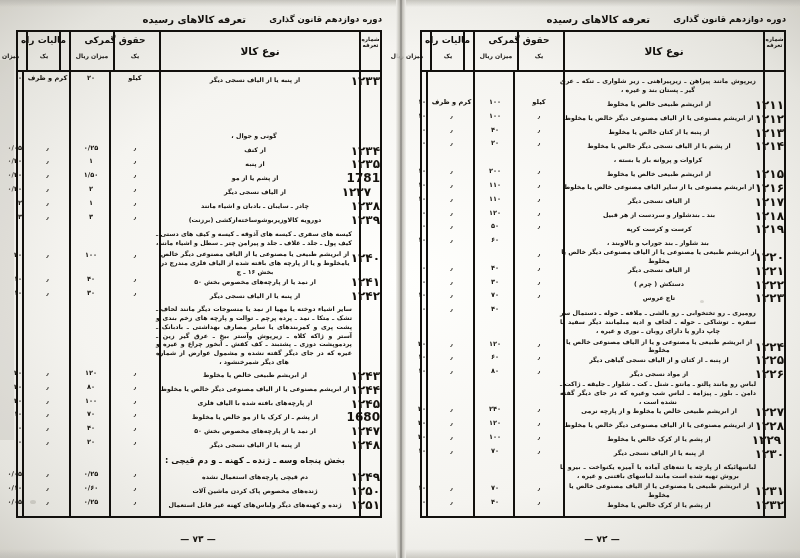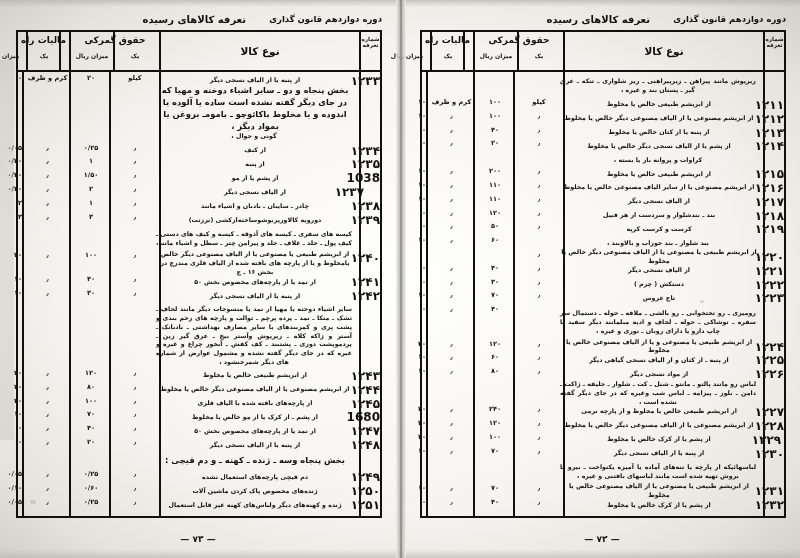--- a/index.html
+++ b/index.html
@@ -461,30 +461,20 @@
           <div class="row" style="position: absolute; top: 2px; height: 13.9129px; left: 0px; right: 0px;">
             <div class="cell num" style="right:0;width:19px;">۱۲۳۳</div>
             <div class="cell desc" style="right:21px;width:196px;display:flex;align-items:center;justify-content:center;">
               <div style="width: 100%;">از پنبه یا از الیاف نسجی دیگر</div>
             </div>
             <div class="cell val" style="right:223px;width:44px;">کیلو</div>
             <div class="cell val" style="right:271px;width:36px;">۲۰</div>
             <div class="cell val" style="right:311px;width:43px;">کرم و ظرف</div>
             <div class="cell val" style="right:358px;left:2px;">۰</div>
           </div>
-          <div class="row" style="position: absolute; top: 15.9129px; height: 41.7388px; left: 0px; right: 0px;">
-            <div class="cell num" style="right:0;width:19px;"></div>
-            <div class="cell desc sect" style="right:21px;width:196px;display:flex;align-items:center;justify-content:center;">
-              <div style="width: 100%;">بخش پنجاه و دو ـ سایر اشیاء دوخته و مهیا که در جای دیگر گفته نشده است ساده یا آلوده یا اندوده و یا مخلوط باکائوچو ـ بامومـ بروغن یا بمواد دیگر ،</div>
-            </div>
-            <div class="cell val" style="right:223px;width:44px;"></div>
-            <div class="cell val" style="right:271px;width:36px;"></div>
-            <div class="cell val" style="right:311px;width:43px;"></div>
-            <div class="cell val" style="right:358px;left:2px;"></div>
-          </div>
           <div class="row" style="position: absolute; top: 57.6518px; height: 13.9129px; left: 0px; right: 0px;">
             <div class="cell num" style="right:0;width:19px;"></div>
             <div class="cell desc just" style="right:21px;width:196px;display:flex;align-items:center;justify-content:center;">
               <div style="width: 100%;">گونی و جوال ،</div>
             </div>
             <div class="cell val" style="right:223px;width:44px;"></div>
             <div class="cell val" style="right:271px;width:36px;"></div>
             <div class="cell val" style="right:311px;width:43px;"></div>
             <div class="cell val" style="right:358px;left:2px;"></div>
           </div>
@@ -502,31 +492,31 @@
             <div class="cell num" style="right:0;width:19px;">۱۲۳۵</div>
             <div class="cell desc" style="right:21px;width:196px;display:flex;align-items:center;justify-content:center;">
               <div style="width: 100%;">از پنبه</div>
             </div>
             <div class="cell val" style="right:223px;width:44px;">٫</div>
             <div class="cell val" style="right:271px;width:36px;">۱</div>
             <div class="cell val" style="right:311px;width:43px;">٫</div>
             <div class="cell val" style="right:358px;left:2px;">۰/۲۰</div>
           </div>
           <div class="row" style="position: absolute; top: 99.3906px; height: 13.9129px; left: 0px; right: 0px;">
-            <div class="cell num" style="right:0;width:19px;">1038</div>
+            <div class="cell num" style="right:0;width:19px;">1781</div>
             <div class="cell desc" style="right:21px;width:196px;display:flex;align-items:center;justify-content:center;">
               <div style="width: 100%;">از پشم یا از مو</div>
             </div>
             <div class="cell val" style="right:223px;width:44px;">٫</div>
             <div class="cell val" style="right:271px;width:36px;">۱/۵۰</div>
             <div class="cell val" style="right:311px;width:43px;">٫</div>
             <div class="cell val" style="right:358px;left:2px;">۰/۴۰</div>
           </div>
           <div class="row" style="position: absolute; top: 113.304px; height: 13.9129px; left: 0px; right: 0px;">
-            <div class="cell num" style="right:16px;width:19px;">۱۲۳۷</div>
+            <div class="cell num" style="right:9px;width:19px;">۱۲۳۷</div>
             <div class="cell desc" style="right:21px;width:196px;display:flex;align-items:center;justify-content:center;">
               <div style="width: 100%;">از الیاف نسجی دیگر</div>
             </div>
             <div class="cell val" style="right:223px;width:44px;">٫</div>
             <div class="cell val" style="right:271px;width:36px;">۲</div>
             <div class="cell val" style="right:311px;width:43px;">٫</div>
             <div class="cell val" style="right:358px;left:2px;">۰/۴۰</div>
           </div>
           <div class="row" style="position: absolute; top: 127.216px; height: 13.9129px; left: 0px; right: 0px;">
             <div class="cell num" style="right:0;width:19px;">۱۲۳۸</div>

